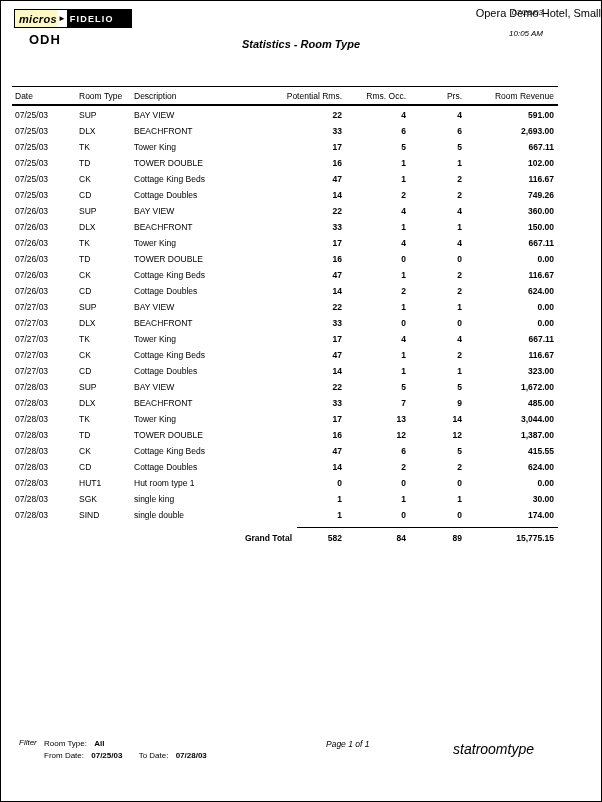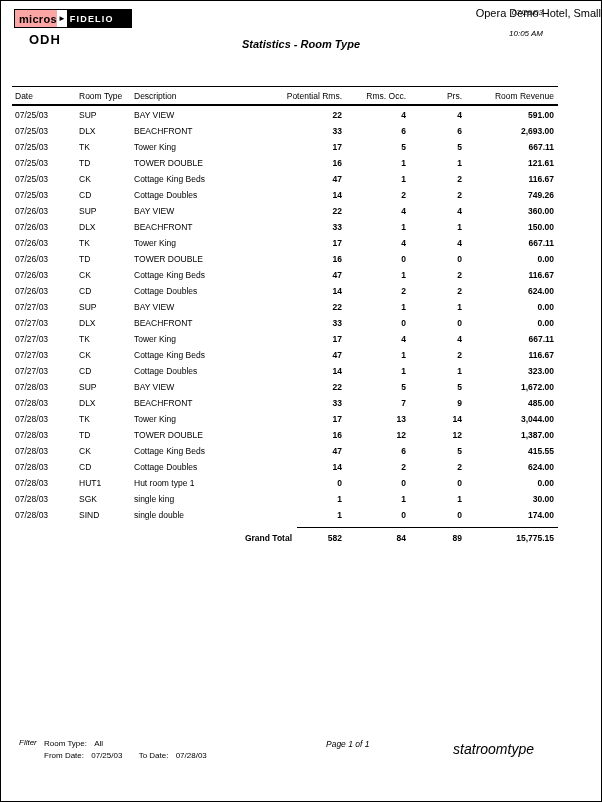--- a/index.html
+++ b/index.html
@@ -3,21 +3,21 @@
 <meta charset="utf-8">
 <style>
   html,body { margin:0; padding:0; background:#fff; }
   .page {
     position:relative; width:602px; height:802px; box-sizing:border-box;
     border:1px solid #000; background:#fff; overflow:hidden;
     font-family:"Liberation Sans", sans-serif; color:#000;
   }
   
   .logo { position:absolute; left:13px; top:8px; height:19px; display:flex; align-items:stretch; border:1px solid #000; box-sizing:border-box; }
-  .logo-micros { background:#fca5a5; color:#000; font-weight:bold; font-size:11px; display:flex; align-items:center; padding:0 0 0 4px; letter-spacing:0.3px; }
+  .logo-micros { background:#fef9c3; color:#000; font-weight:bold; font-size:11px; display:flex; align-items:center; padding:0 0 0 4px; letter-spacing:0.3px;font-style:italic; }
   .logo-arrow { display:flex; align-items:center; font-size:8px; padding:0 1px; color:#000; }
   .logo-fidelio { background:#000; color:#fff; font-weight:bold; font-size:9px; display:flex; align-items:center; padding:0 17px 0 3px; letter-spacing:1.2px; }
   .odh { position:absolute; left:28px; top:31px; font-size:13px; font-weight:bold; letter-spacing:1px; }
   .hotel-name { position:absolute; left:0; top:6px; width:100%; text-align:right; font-size:11px; }
   .report-title { position:absolute; left:0; top:37px; width:100%; text-align:center; font-style:italic; font-weight:bold; font-size:11px; }
   .print-date { position:absolute; top:7px; right:58px; font-style:italic; font-size:8px; }
   .print-time { position:absolute; top:28px; right:58px; font-style:italic; font-size:8px; }
   
   .rule-top    { position:absolute; left:11px; top:85px;  width:546px; height:1px; background:#000; }
   .rule-header { position:absolute; left:11px; top:103px; width:546px; height:2px; background:#000; }
@@ -35,21 +35,21 @@
   .total-row {
     position:absolute; left:0; top:529px; width:100%;
     display:grid; grid-template-columns:277px 50px 64px 56px 92px;
     padding-left:14px; height:16px; line-height:16px; font-size:8.5px; font-weight:bold; white-space:nowrap;
   }
   .total-row > div { text-align:right; }
   
   .f-filter { position:absolute; left:18px; top:737px; font-size:8px; font-style:italic; }
   .f-block  { position:absolute; left:43px; top:737px; font-size:8px; line-height:12px; }
   .f-label  { display:inline-block; }
-  .f-val    { display:inline-block; margin-left:5px; }
+  .f-val    { display:inline-block; margin-left:5px;font-weight:bold; }
   .f-to     { margin-left:14px; }
   .f-page   { position:absolute; left:325px; top:738px; font-size:8.5px; font-style:italic; }
   .f-code   { position:absolute; right:67px; top:740px; font-size:14px; font-style:italic; }
 </style>
 </head>
 <body>
 
 <div class="page">
 
   <div class="logo">
@@ -107,21 +107,21 @@
         <div class="cell num">5</div>
         <div class="cell num">667.11</div>
       </div>
       <div class="grid-row">
         <div class="cell">07/25/03</div>
         <div class="cell">TD</div>
         <div class="cell">TOWER DOUBLE</div>
         <div class="cell num">16</div>
         <div class="cell num">1</div>
         <div class="cell num">1</div>
-        <div class="cell num">121.61</div>
+        <div class="cell num">102.00</div>
       </div>
       <div class="grid-row">
         <div class="cell">07/25/03</div>
         <div class="cell">CK</div>
         <div class="cell">Cottage King Beds</div>
         <div class="cell num">47</div>
         <div class="cell num">1</div>
         <div class="cell num">2</div>
         <div class="cell num">116.67</div>
       </div>

